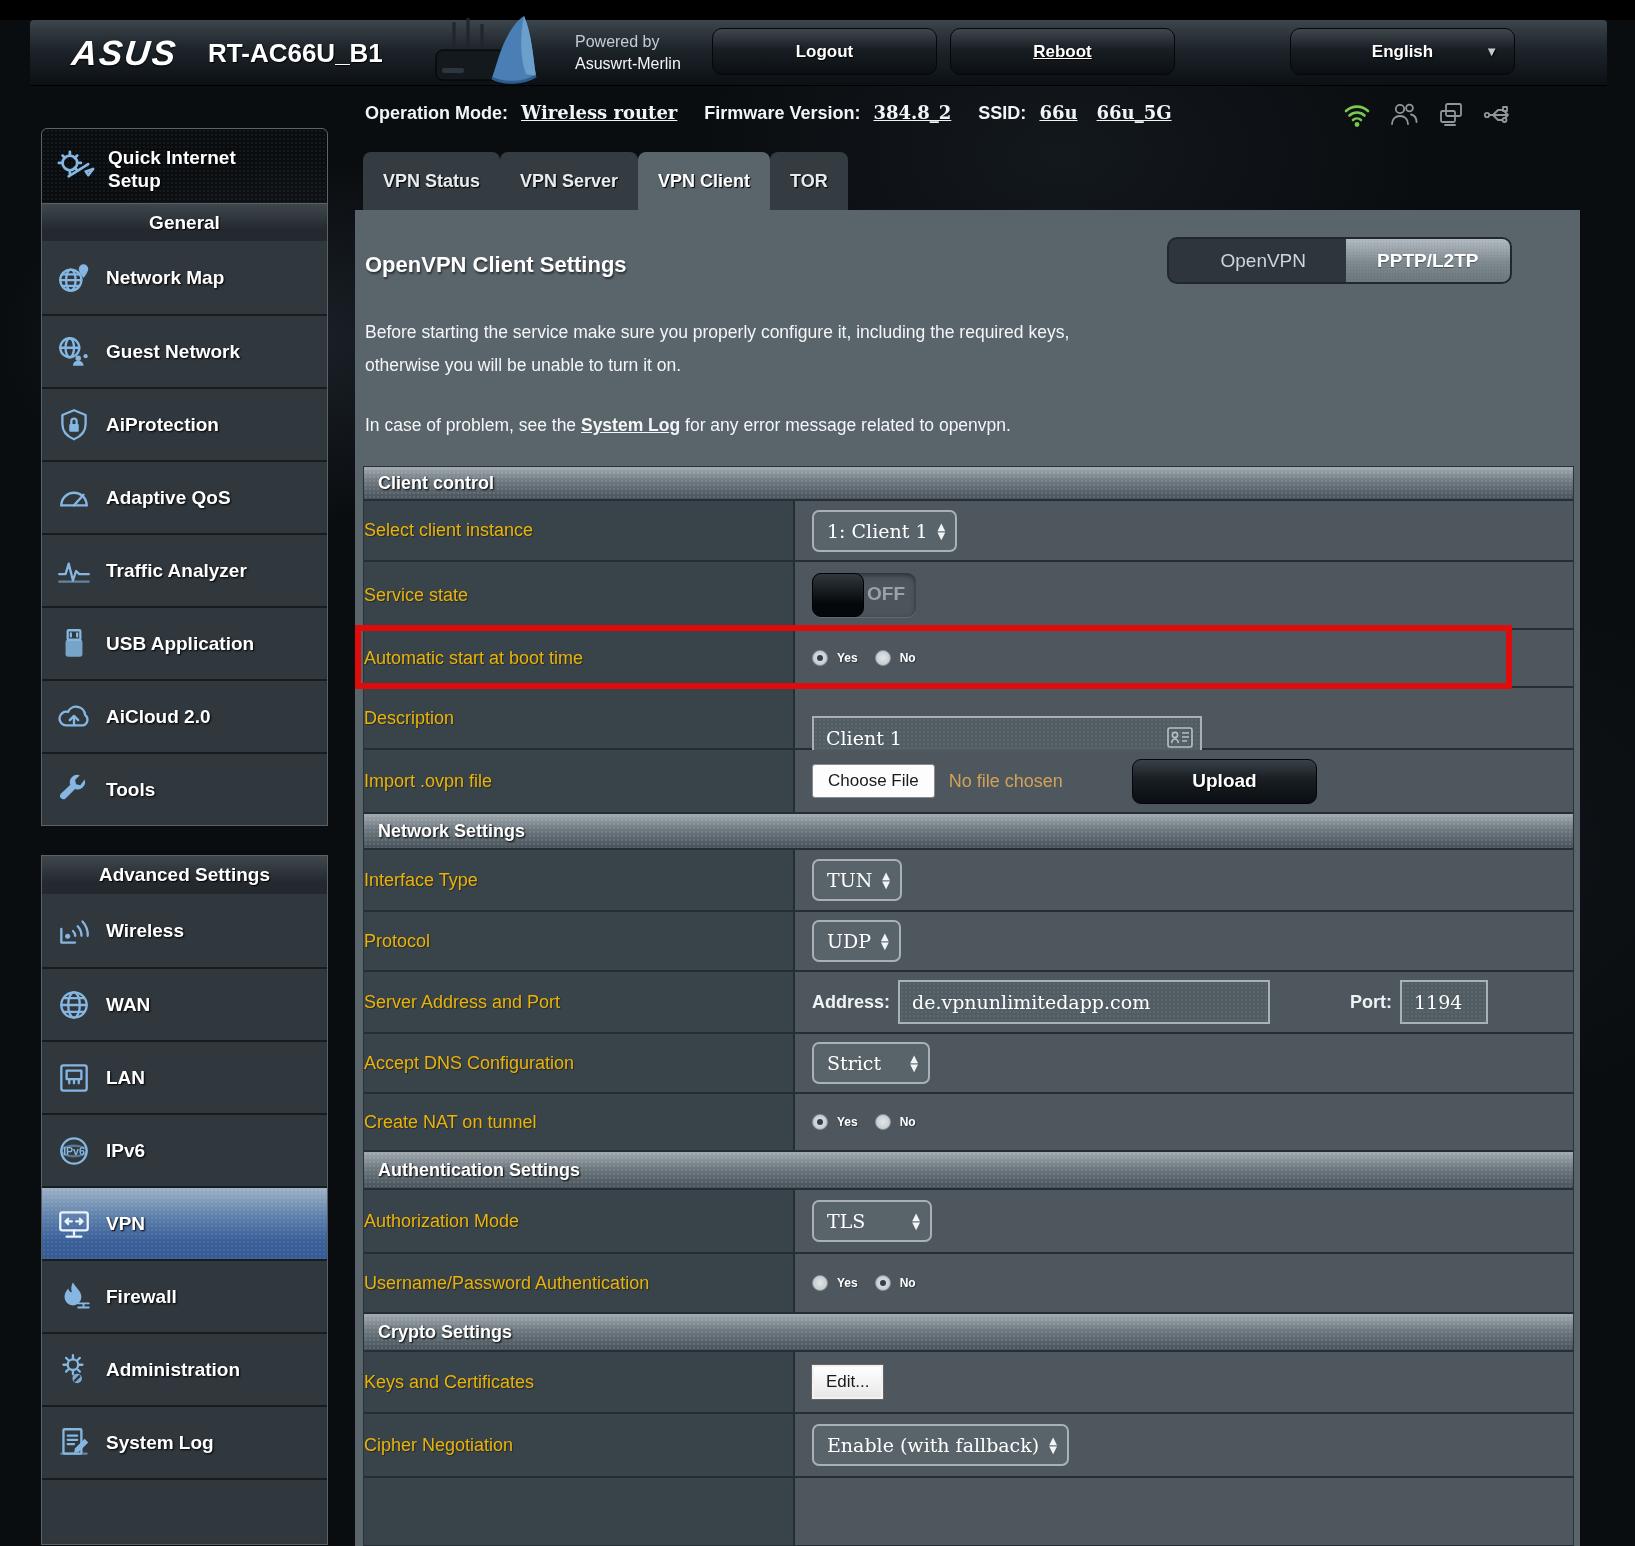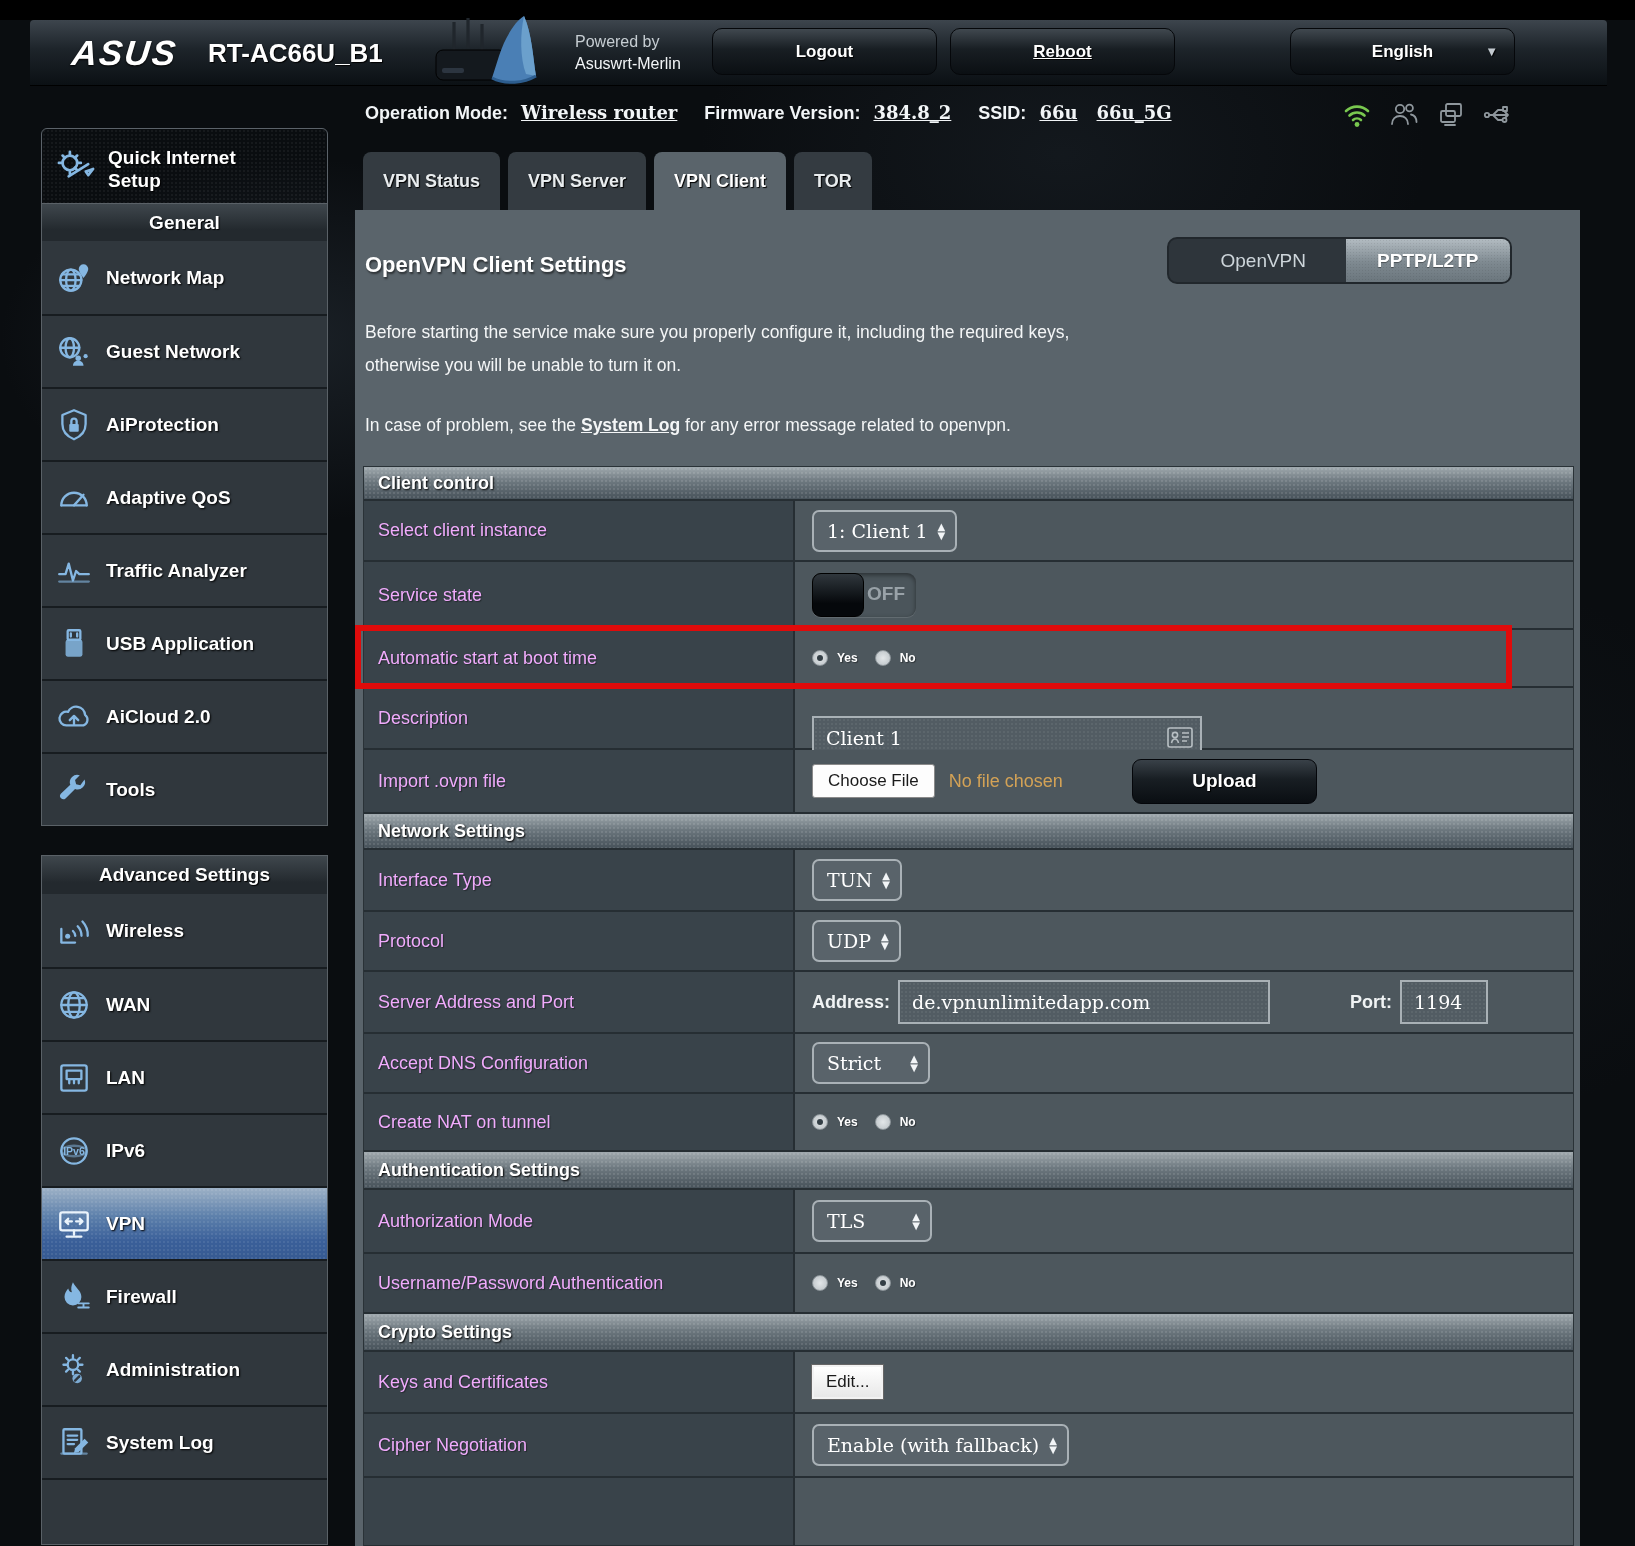--- a/index.html
+++ b/index.html
@@ -58,21 +58,21 @@
   .mitem { height:73px; display:flex; align-items:center; border-top:2px solid #171c20;
     background:#30373d; cursor:pointer; }
   .mitem .micon { width:40px; margin:0 12px 0 12px; flex:none; }
   .mitem .mlabel { font-size:19px; font-weight:bold; color:#fff; text-shadow:1px 1px 2px #000; }
   .mitem.selected { background:linear-gradient(#9db1c6, #5d80ab 40%, #3a5f99 75%, #365a92);
     background-image:radial-gradient(rgba(255,255,255,.08) 1px, transparent 1px),
       linear-gradient(#9db1c6, #5d80ab 40%, #3a5f99 75%, #365a92); background-size:4px 4px, 100% 100%; }
   .mitem.stub { height:63px; }
 
   
-  .tabs { position:absolute; left:363px; top:152px; display:flex; gap:8px; }
+  .tabs { position:absolute; left:363px; top:152px; display:flex; gap:0; }
   .tab { height:58px; border-radius:8px 8px 0 0; background:#343b41; color:#e8ecee;
     font-size:18px; font-weight:bold; display:flex; align-items:center; justify-content:center;
     padding:0 20px; cursor:pointer; text-shadow:1px 1px 1px #000; }
   .tab.active { background:#5a646b; color:#fff; }
 
   
   .panel { position:absolute; left:355px; top:210px; width:1225px; height:1336px; background:#5a646b; }
   .page-title { position:absolute; left:10px; top:42px; font-size:22px; font-weight:bold; text-shadow:1px 2px 2px #00000088; }
   .vpntype { position:absolute; left:812px; top:27px; width:345px; height:47px; display:flex;
     border:2px solid #21272c; border-radius:10px; overflow:hidden; background:#2e353b;padding-left:12px; }
@@ -88,21 +88,21 @@
 
   
   .stable { position:absolute; left:8px; top:256px; width:1211px; border:1px solid #2a3237; border-bottom:none; }
   .shead { height:34px; background:linear-gradient(#a0a9ae, #6d787f 45%, #47525a);
     background-image:radial-gradient(rgba(255,255,255,.10) 1px, transparent 1px),
       linear-gradient(#a0a9ae, #6d787f 45%, #47525a); background-size:4px 4px,100% 100%;
     border-bottom:2px solid #262e33; display:flex; align-items:center; padding-left:14px;
     font-size:18px; font-weight:bold; color:#fff; text-shadow:1px 1px 2px #000; }
   .srow { display:flex; border-bottom:2px solid #262e33; }
   .cell-l { width:431px; flex:none; background:#39434a; display:flex; align-items:center;
-    padding-left:14px; font-size:18px; color:#f0abfc; text-shadow:1px 1px 1px #00000066;
+    font-size:18px; color:#eab308; text-shadow:1px 1px 1px #00000066;
     border-right:2px solid #262e33; }
   .cell-r { flex:1; background:#4d575d; display:flex; align-items:center; padding-left:17px; position:relative; }
 
   
   .select { display:inline-flex; align-items:center; background:#59636a;
     border:2px solid #a9b1b6; border-radius:7px; padding:5px 10px 5px 13px; min-height:42px; cursor:pointer;
     font-family:"DejaVu Serif", serif; font-size:19px; color:#fff; }
   .sel-arrows { display:inline-flex; flex-direction:column; margin-left:10px; color:#f2f5f7; }
   .sel-arrows::before { content:"▲"; font-size:10px; line-height:9px; }
   .sel-arrows::after  { content:"▼"; font-size:10px; line-height:9px; }

